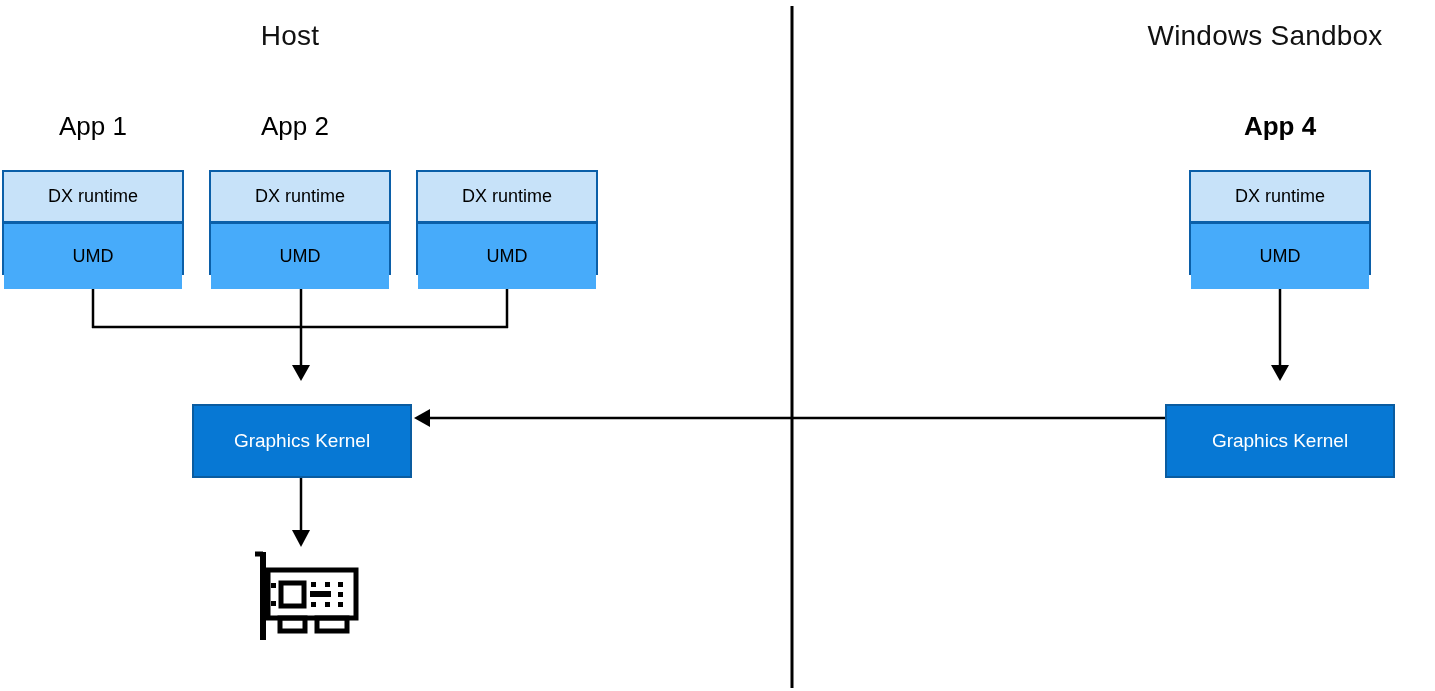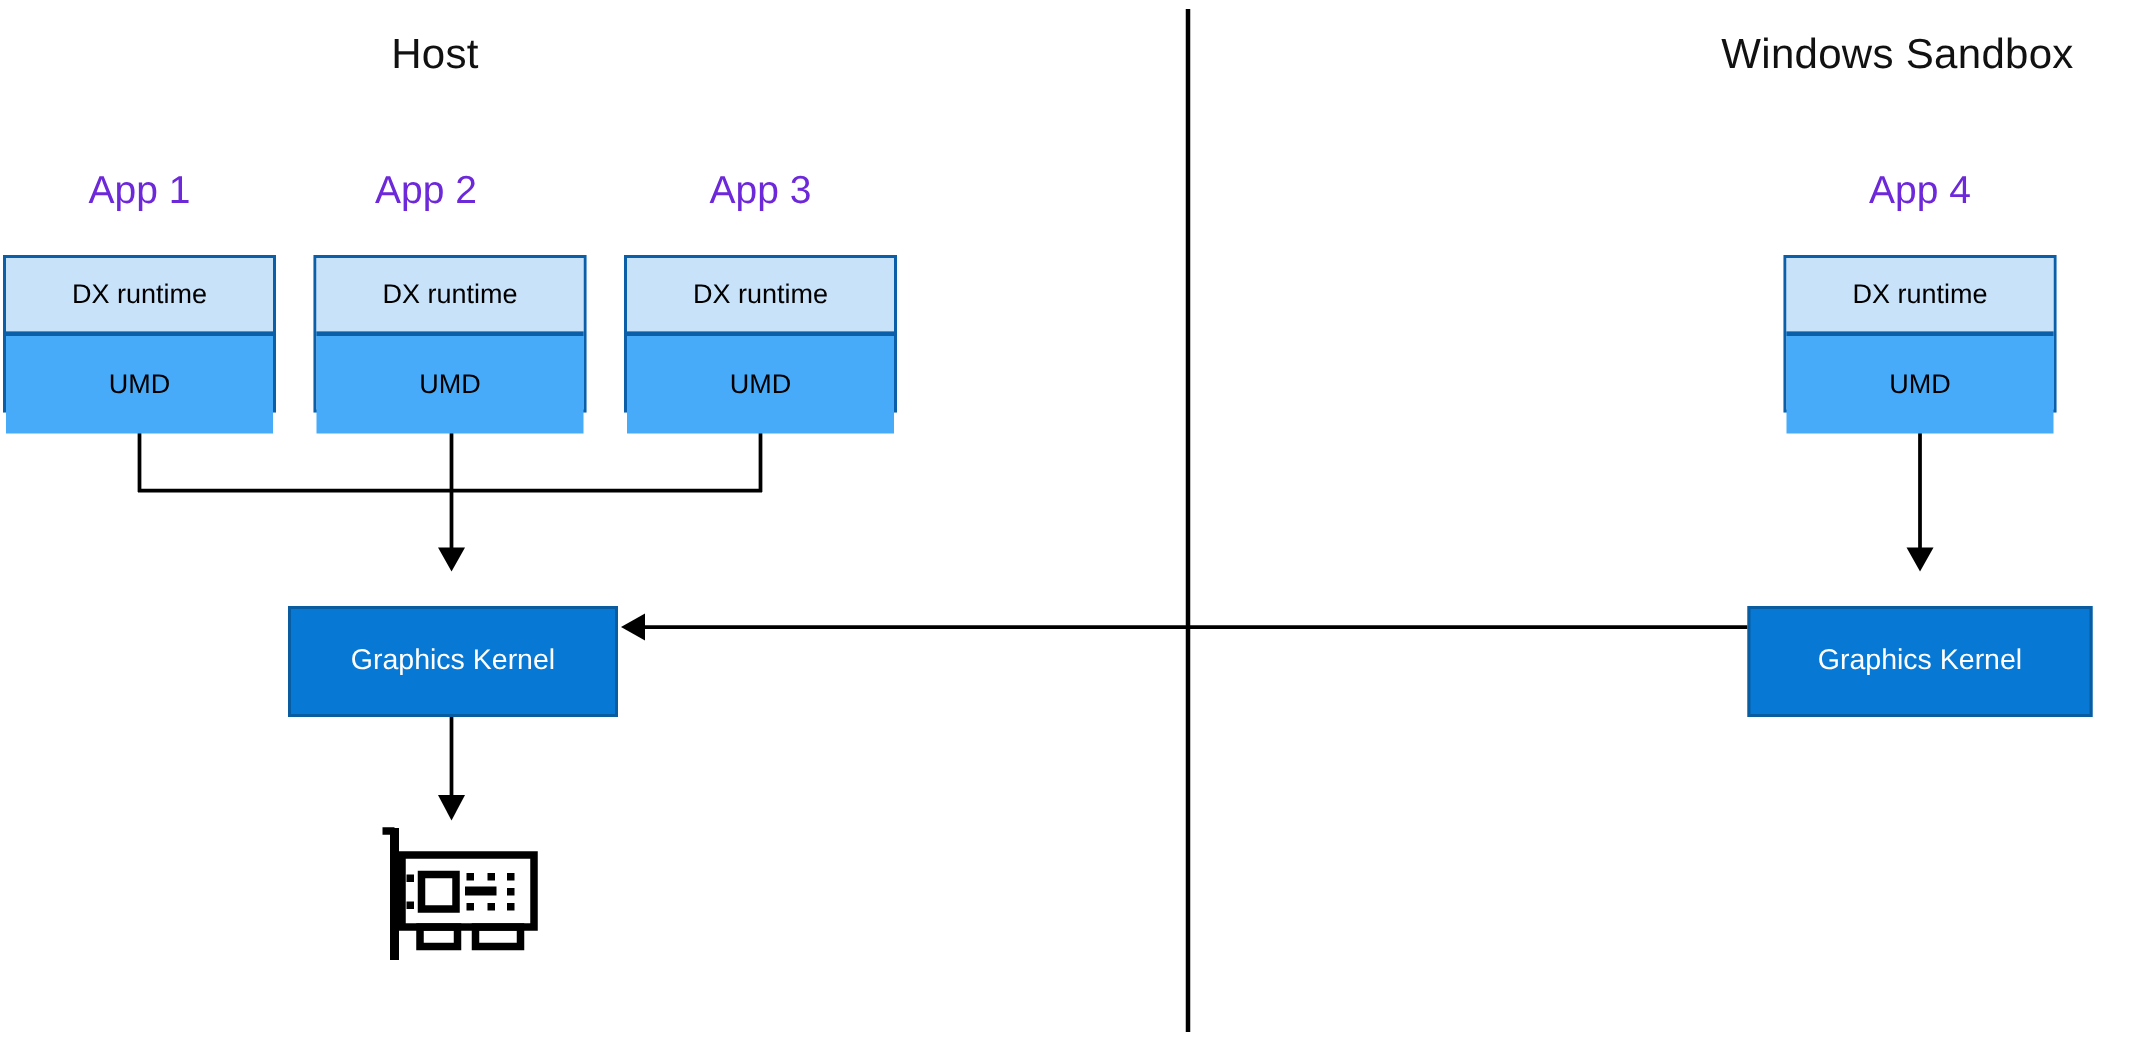--- a/index.html
+++ b/index.html
@@ -34,21 +34,21 @@
   }
   .section-title.host { left: 165px; width: 250px; }
   .section-title.sandbox { left: 1095px; width: 340px; }
 
   .app-title {
     position: absolute;
     top: 111px;
     width: 182px;
     text-align: center;
     font-size: 26px;
-    color: #6d28d9;
+    color: #000000;
   }
 
   .app-box {
     position: absolute;
     top: 170px;
     width: 182px;
     height: 105px;
     border: 2px solid #0B5FA8;
     background: #C7E2F9;
   }
@@ -121,33 +121,32 @@
 
   <div class="section-title host">Host</div>
   <div class="section-title sandbox">Windows Sandbox</div>
 
   <div class="app-title" style="left:2px;">App 1</div>
   <div class="app-box" style="left:2px;">
     <div class="app-layer dx">DX runtime</div>
     <div class="app-layer umd">UMD</div>
   </div>
 
-  <div class="app-title" style="left:193px;">App 2</div>
+  <div class="app-title" style="left:204px;">App 2</div>
   <div class="app-box" style="left:209px;">
     <div class="app-layer dx">DX runtime</div>
     <div class="app-layer umd">UMD</div>
   </div>
 
-  <div class="app-title" style="left:416px;">App 3</div>
   <div class="app-box" style="left:416px;">
     <div class="app-layer dx">DX runtime</div>
     <div class="app-layer umd">UMD</div>
   </div>
 
-  <div class="app-title" style="left:1189px;">App 4</div>
+  <div class="app-title" style="left:1189px;font-weight:bold;">App 4</div>
   <div class="app-box" style="left:1189px;">
     <div class="app-layer dx">DX runtime</div>
     <div class="app-layer umd">UMD</div>
   </div>
 
   <div class="kernel-box host">Graphics Kernel</div>
   <div class="kernel-box sandbox">Graphics Kernel</div>
 
   <svg class="gpu-icon" viewBox="0 0 110 100" xmlns="http://www.w3.org/2000/svg">
     <g stroke="#000000" fill="none">

